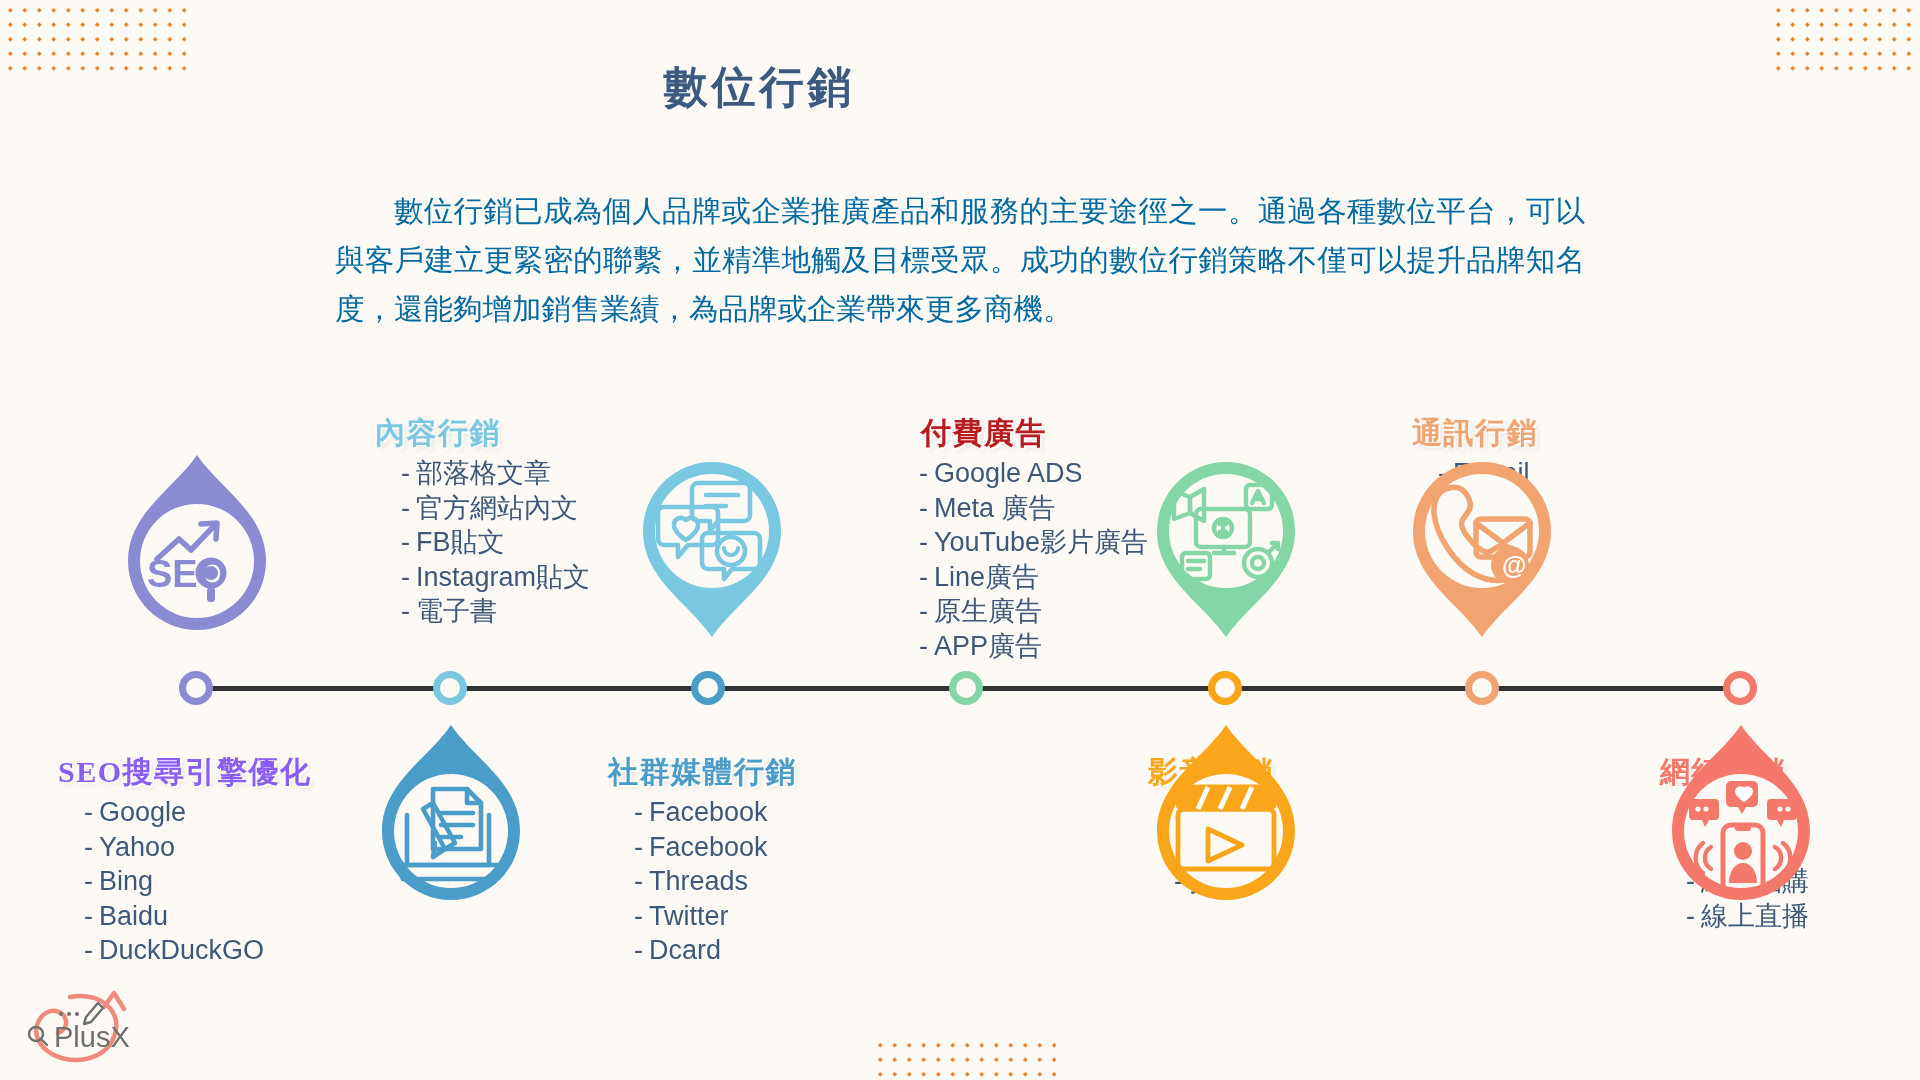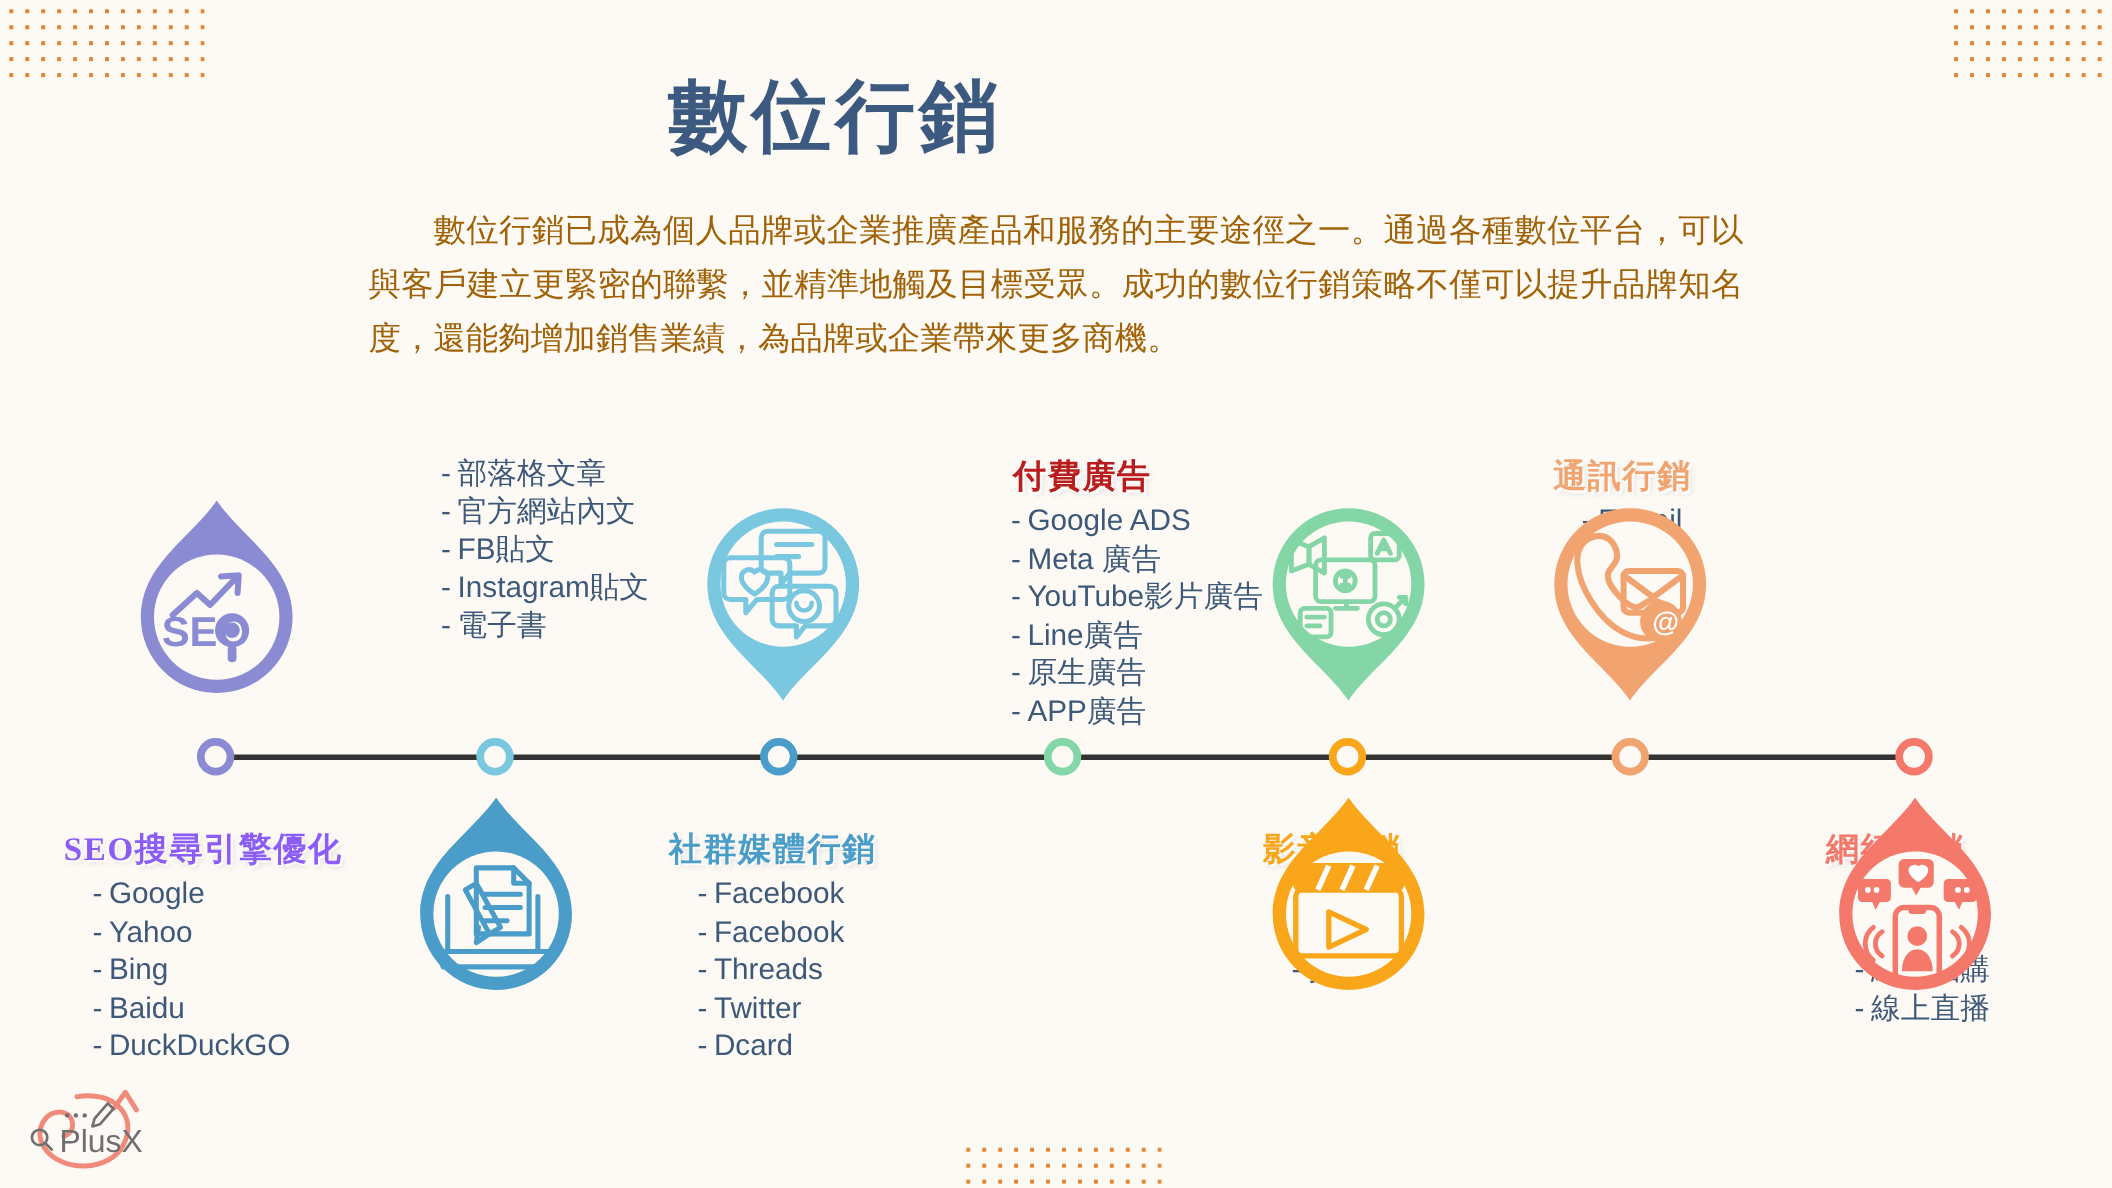--- a/index.html
+++ b/index.html
@@ -31,34 +31,34 @@
 
   
   .page-title {
     position: absolute;
     top: 58px;
     left: 0;
     width: 1519px;
     text-align: center;
     font-family: "Liberation Serif", "DejaVu Serif", serif;
     font-weight: 700;
-    font-size: 72px;
+    font-size: 44px;
     letter-spacing: 4px;
     color: #3c5a80;
   }
 
   .intro {
     position: absolute;
     top: 186px;
     left: 335px;
     width: 1250px;
-    font-family: Liberation Serif, serif;
+    font-family: Liberation Sans, sans-serif;
     font-size: 29.5px;
     line-height: 49px;
-    color: #a16207;
+    color: #0369a1;
     text-align: justify;
     text-indent: 2em;
   }
 
   
   .axis-line {
     position: absolute;
     left: 190px;
     top: 686px;
     width: 1560px;
@@ -174,20 +174,21 @@
         <path d="M54 60 H100 a6 6 0 0 1 6 6 v24 a6 6 0 0 1 -6 6 H78 l-8 10 v-10 H54 a6 6 0 0 1 -6 -6 V66 a6 6 0 0 1 6 -6 z"></path>
       </g>
       <circle cx="77" cy="78" r="14" fill="none" stroke="#7ac8e0" stroke-width="4.6"></circle>
       <path d="M70 75 a7 7 0 0 0 14 0" fill="none" stroke="#7ac8e0" stroke-width="4.2" stroke-linecap="round"></path>
           </g>
         </g>
       </svg>
     </div>
     <div class="node" style="left: 433px; border-color: rgb(122, 200, 224);"></div>
     <div class="block" style="left: 375px; top: 413px;">
+      <div class="block-heading" style="color: rgb(122, 200, 224); text-shadow: rgba(255, 255, 255, 0.85) 2px 2px 0px, rgba(0, 0, 0, 0.1) 3px 3px 5px;">內容行銷</div>
       <ul class="block-list indent-list">
         <li><span class="dash">-</span><span>部落格文章</span></li>
         <li><span class="dash">-</span><span>官方網站內文</span></li>
         <li><span class="dash">-</span><span>FB貼文</span></li>
         <li><span class="dash">-</span><span>Instagram貼文</span></li>
         <li><span class="dash">-</span><span>電子書</span></li>
       </ul>
     </div>
     <div class="pin" style="left: 376px; top: 725px;">
       <svg viewBox="0 0 150 182">

